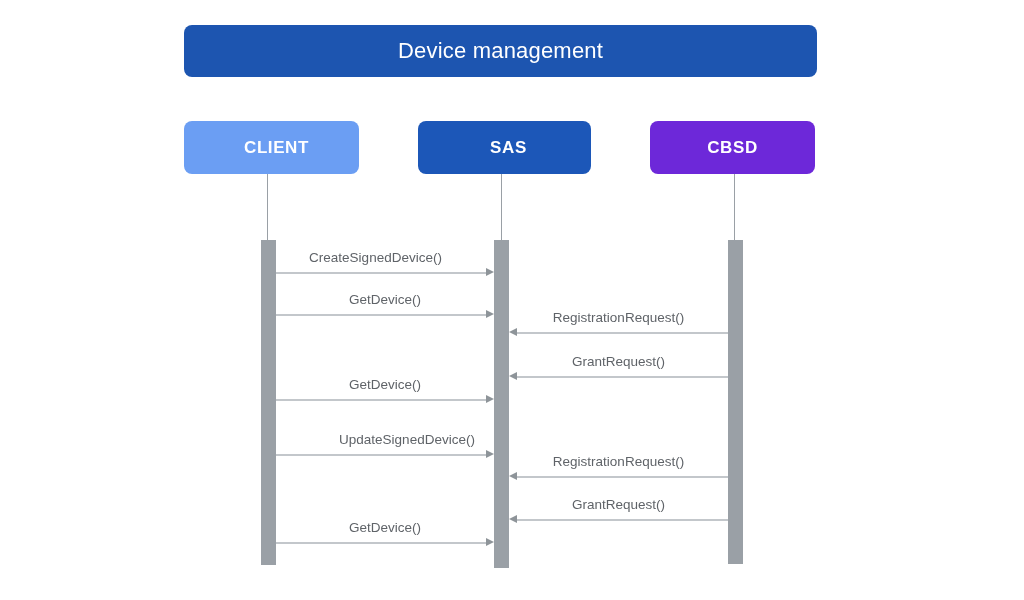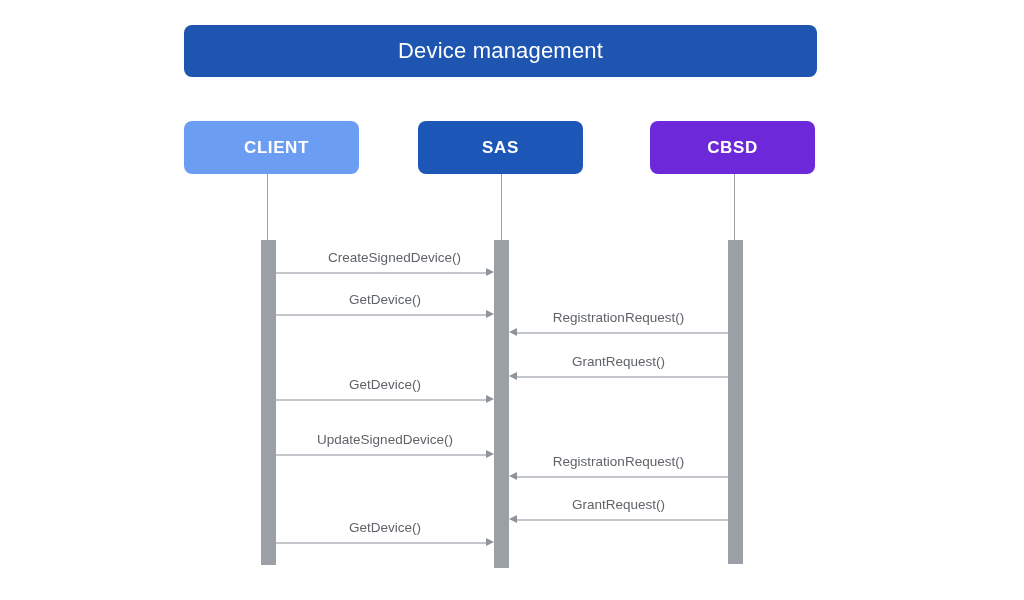--- a/index.html
+++ b/index.html
@@ -92,52 +92,52 @@
 </head>
 <body>
 
 <div class="canvas">
 
   <div class="title">Device management</div>
 
   <div class="actor" id="actor-client" style="background: rgb(107, 158, 243);">
     <span>CLIENT</span>
   </div>
-  <div class="actor" id="actor-sas" style="background: rgb(28, 87, 184);">
+  <div class="actor" id="actor-sas" style="background: rgb(28, 87, 184); padding-left: 8px;">
     <span>SAS</span>
   </div>
   <div class="actor" id="actor-cbsd" style="background: #6d28d9;">
     <span>CBSD</span>
   </div>
 
   <div class="lifeline" id="lifeline-client"></div>
   <div class="lifeline" id="lifeline-sas"></div>
   <div class="lifeline" id="lifeline-cbsd"></div>
 
   <div class="bar" id="bar-client"></div>
   <div class="bar" id="bar-sas"></div>
   <div class="bar" id="bar-cbsd"></div>
 
   <div id="messages">
-      <div class="msg-label" style="left: 283px; width: 223px; top: 249px;">CreateSignedDevice()</div>
+      <div class="msg-label" style="left: 264px; width: 223px; top: 249px;">CreateSignedDevice()</div>
       <div class="msg-line" style="left: 276px; width: 212px; top: 272px;"></div>
       <div class="msg-head right" style="top: 268.25px; left: 486px;"></div>
       <div class="msg-label" style="left: 276px; width: 218px; top: 291px;">GetDevice()</div>
       <div class="msg-line" style="left: 276px; width: 212px; top: 314px;"></div>
       <div class="msg-head right" style="top: 310.25px; left: 486px;"></div>
       <div class="msg-label" style="left: 509px; width: 219px; top: 309px;">RegistrationRequest()</div>
       <div class="msg-line" style="left: 515px; width: 213px; top: 332px;"></div>
       <div class="msg-head left" style="top: 328.25px; left: 509px;"></div>
       <div class="msg-label" style="left: 509px; width: 219px; top: 353px;">GrantRequest()</div>
       <div class="msg-line" style="left: 515px; width: 213px; top: 376px;"></div>
       <div class="msg-head left" style="top: 372.25px; left: 509px;"></div>
       <div class="msg-label" style="left: 276px; width: 218px; top: 376px;">GetDevice()</div>
       <div class="msg-line" style="left: 276px; width: 212px; top: 399px;"></div>
       <div class="msg-head right" style="top: 395.25px; left: 486px;"></div>
-      <div class="msg-label" style="left: 276px; width: 218px; top: 431px;">UpdateSignedDevice()</div>
+      <div class="msg-label" style="left: 276px; width: 218px; top: 431px; padding-left: 22px;">UpdateSignedDevice()</div>
       <div class="msg-line" style="left: 276px; width: 212px; top: 454px;"></div>
       <div class="msg-head right" style="top: 450.25px; left: 486px;"></div>
       <div class="msg-label" style="left: 509px; width: 219px; top: 453px;">RegistrationRequest()</div>
       <div class="msg-line" style="left: 515px; width: 213px; top: 476px;"></div>
       <div class="msg-head left" style="top: 472.25px; left: 509px;"></div>
       <div class="msg-label" style="left: 509px; width: 219px; top: 496px;">GrantRequest()</div>
       <div class="msg-line" style="left: 515px; width: 213px; top: 519px;"></div>
       <div class="msg-head left" style="top: 515.25px; left: 509px;"></div>
       <div class="msg-label" style="left: 276px; width: 218px; top: 519px;">GetDevice()</div>
       <div class="msg-line" style="left: 276px; width: 212px; top: 542px;"></div>

